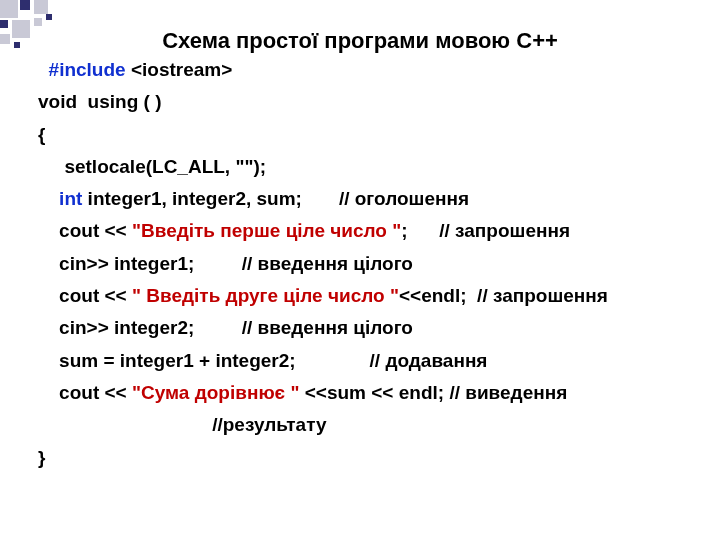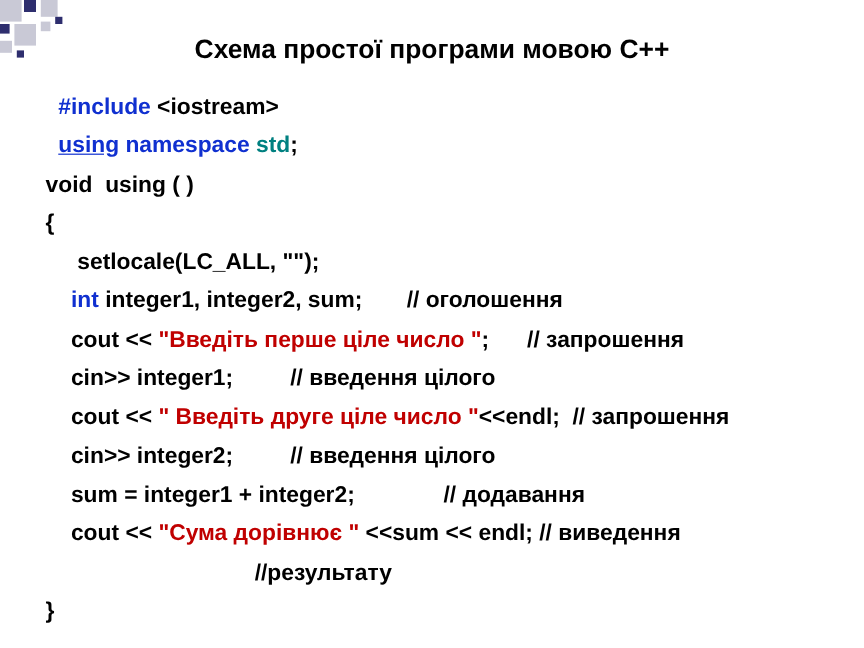--- a/index.html
+++ b/index.html
@@ -22,21 +22,20 @@
   .sq {
     position: absolute;
     background: #c9c9d6;
   }
   .sq.dark { background: #2e2e6e; }
   .title {
     text-align: center;
     font-weight: bold;
     font-size: 22px;
     margin-top: 28px;
-    margin-bottom: 20px;
     color: #000;
   }
   .code-block {
     padding-left: 38px;
     padding-right: 20px;
     font-size: 19px;
     line-height: 1.7;
     color: #000;
   }
   .code-line {
@@ -65,21 +64,20 @@
   <div class="sq" style="left:0;top:34px;width:10px;height:10px;"></div>
   <div class="sq dark" style="left:14px;top:42px;width:6px;height:6px;"></div>
 </div>
 
 <div class="title">Схема простої програми мовою С++</div>
 
 <div class="code-block">
 
   <div class="code-line">  <span class="kw-blue">#include</span><span class="bold"> &lt;iostream&gt;</span></div>
 
-  <div class="code-line">  <span class="kw-blue-u">using</span><span class="kw-blue"> namespace</span><span class="kw-teal"> std</span><span class="semicolon-dark">;</span></div>
 
   <div class="code-line"><span class="kw-red">void</span><span class="bold">  using ( )</span></div>
 
   <div class="code-line bold">{</div>
 
   <div class="code-line bold">     setlocale(LC_ALL, "");</div>
 
   <div class="code-line"><span class="kw-blue">    int</span><span class="bold"> integer1, integer2, sum;       // оголошення</span></div>
 
   <div class="code-line"><span class="bold">    cout </span><span class="bold">&lt;&lt;</span><span class="str-red"> "Введіть перше ціле число "</span><span class="bold">;      // запрошення</span></div>

